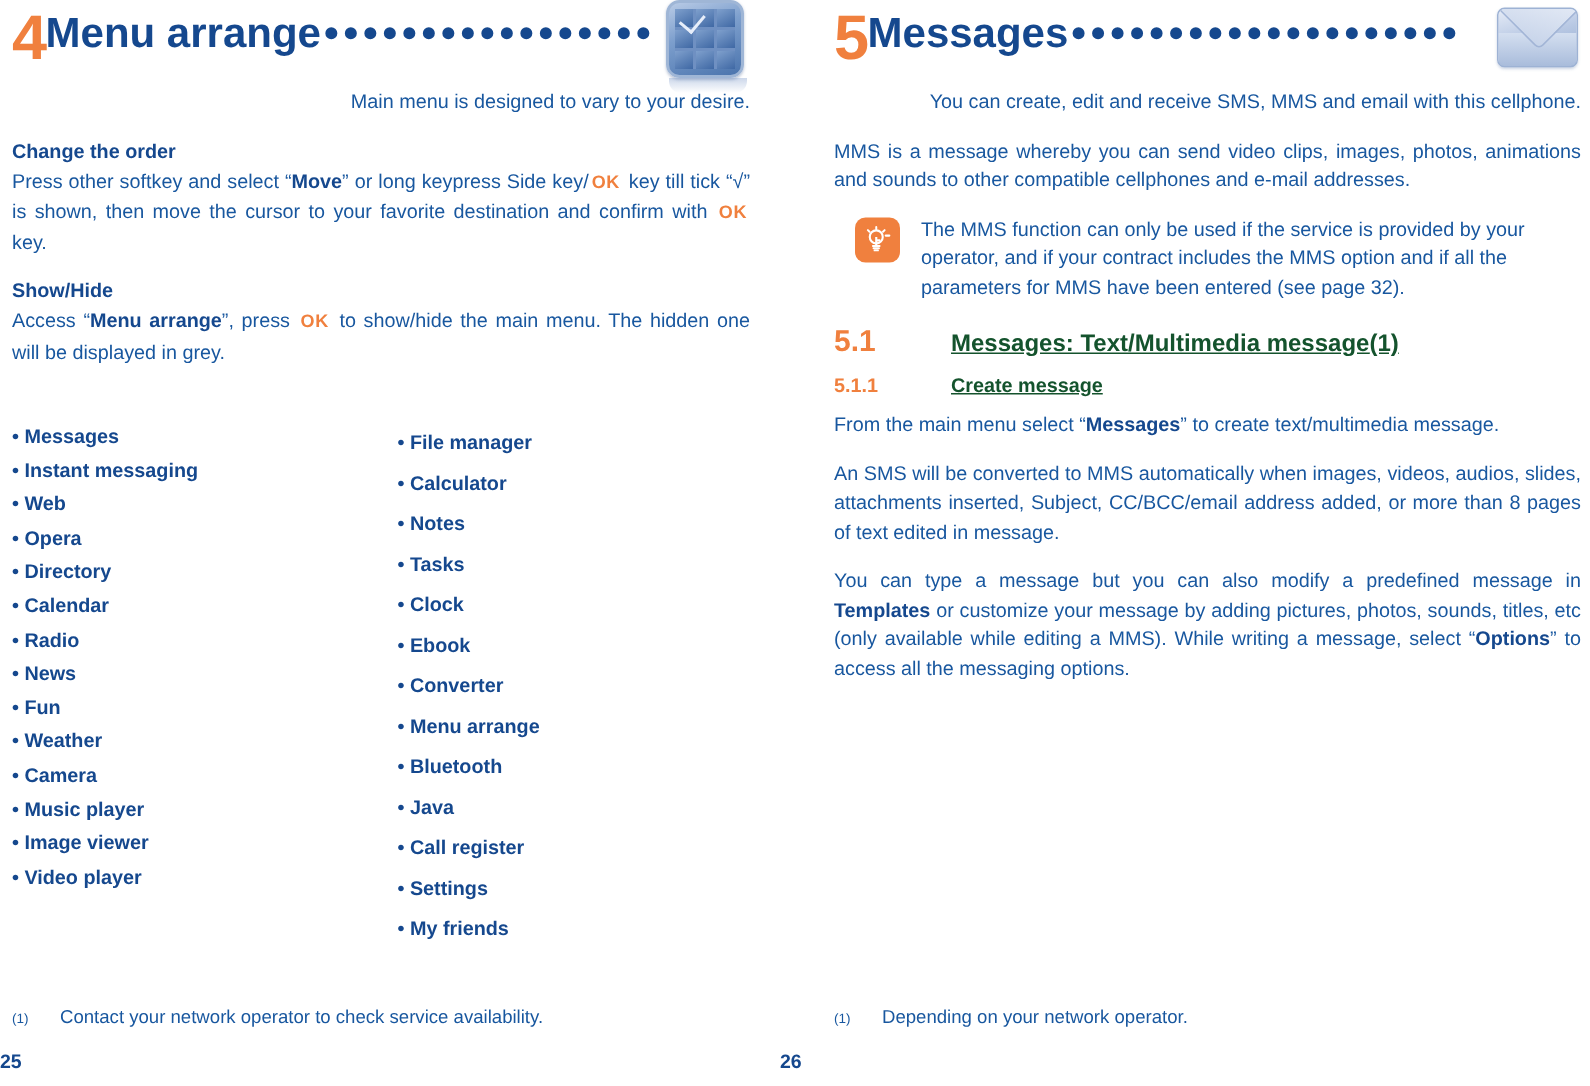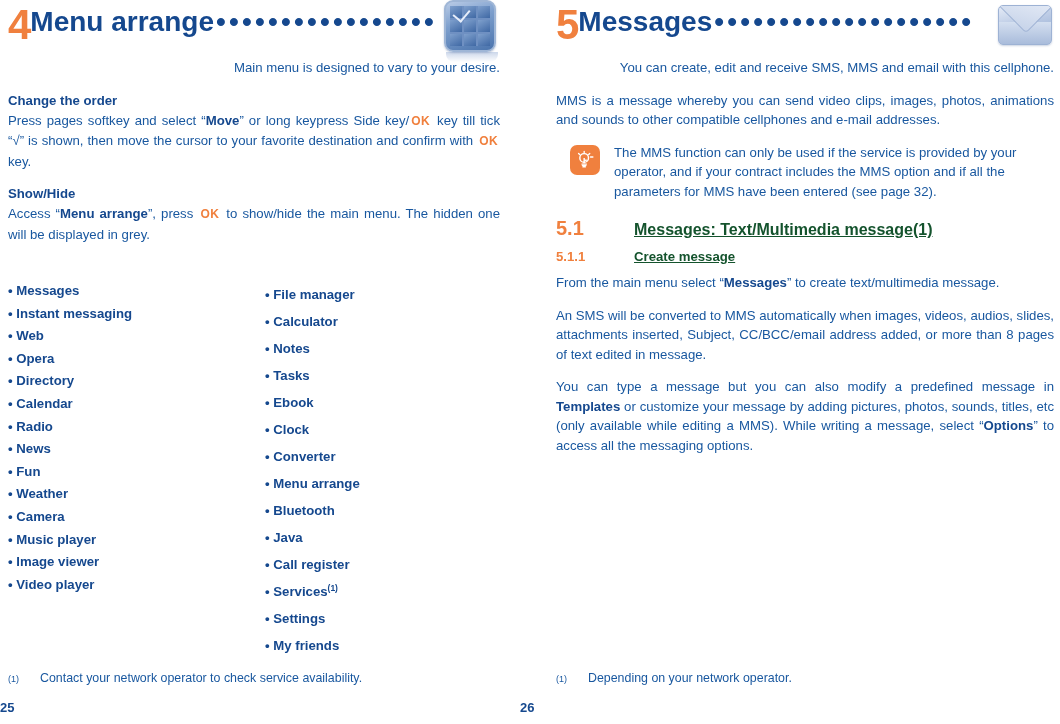--- a/index.html
+++ b/index.html
@@ -326,21 +326,21 @@
             </div>
           <div class="tick"></div>
         </div>
         <div class="icon-shadow"></div>
       </div>
     </div>
 
     <p class="body-p nojust">Main menu is designed to vary to your desire.</p>
 
     <div class="sub-head">Change the order</div>
-    <p class="body-p"><span>Press pages softkey and select “</span><b>Move</b><span>” or long keypress Side key/</span><span class="ok-key">OK</span><span> key till tick “√” is shown, then move the cursor to your favorite destination and confirm with </span><span class="ok-key">OK</span><span> key.</span></p>
+    <p class="body-p"><span>Press other softkey and select “</span><b>Move</b><span>” or long keypress Side key/</span><span class="ok-key">OK</span><span> key till tick “√” is shown, then move the cursor to your favorite destination and confirm with </span><span class="ok-key">OK</span><span> key.</span></p>
 
     <div class="sub-head">Show/Hide</div>
     <p class="body-p"><span>Access “</span><b>Menu arrange</b><span>”, press </span><span class="ok-key">OK</span><span> to show/hide the main menu. The hidden one will be displayed in grey.</span></p>
 
     <div class="menu-lists">
       <div class="menu-col col1">
         <div class="menu-item">• Messages</div>
         <div class="menu-item">• Instant messaging</div>
         <div class="menu-item">• Web</div>
         <div class="menu-item">• Opera</div>
@@ -353,28 +353,27 @@
         <div class="menu-item">• Camera</div>
         <div class="menu-item">• Music player</div>
         <div class="menu-item">• Image viewer</div>
         <div class="menu-item">• Video player</div>
       </div>
       <div class="menu-col col2">
         <div class="menu-item"><span>• File manager</span><span class="sup"></span></div>
         <div class="menu-item"><span>• Calculator</span><span class="sup"></span></div>
         <div class="menu-item"><span>• Notes</span><span class="sup"></span></div>
         <div class="menu-item"><span>• Tasks</span><span class="sup"></span></div>
+        <div class="menu-item"><span>• Clock</span><span class="sup"></span></div>
         <div class="menu-item"><span>• Ebook</span><span class="sup"></span></div>
-        <div class="menu-item"><span>• Clock</span><span class="sup"></span></div>
         <div class="menu-item"><span>• Converter</span><span class="sup"></span></div>
         <div class="menu-item"><span>• Menu arrange</span><span class="sup"></span></div>
         <div class="menu-item"><span>• Bluetooth</span><span class="sup"></span></div>
         <div class="menu-item"><span>• Java</span><span class="sup"></span></div>
         <div class="menu-item"><span>• Call register</span><span class="sup"></span></div>
-        <div class="menu-item"><span>• Services</span><span class="sup">(1)</span></div>
         <div class="menu-item"><span>• Settings</span><span class="sup"></span></div>
         <div class="menu-item"><span>• My friends</span><span class="sup"></span></div>
       </div>
     </div>
 
     <div class="footnote">
       <span class="fn-mark">(1)</span>
       <span>Contact your network operator to check service availability.</span>
     </div>
     <div class="pagenum">25</div>

